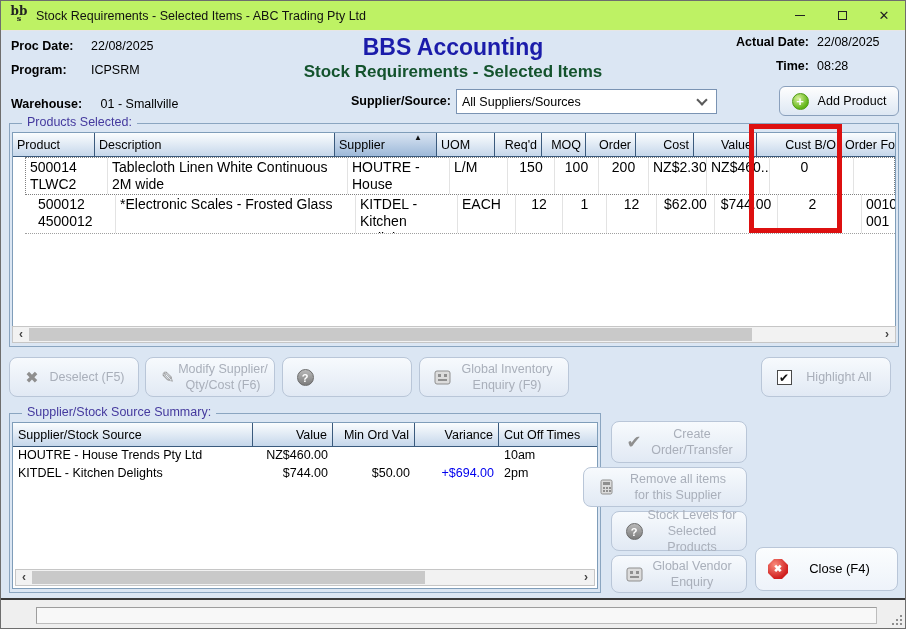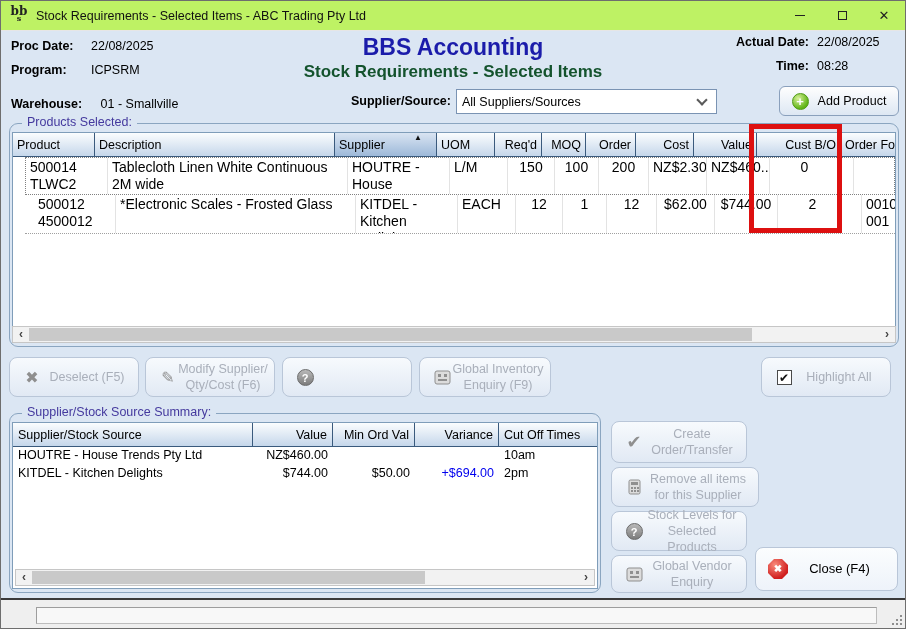--- a/index.html
+++ b/index.html
@@ -30,21 +30,21 @@
   .wh-row { position:absolute; left:10px; top:93px; }
   .wh-row .val { margin-left:14px; }
   .ss-label { position:absolute; left:340px; width:110px; top:93px; text-align:right; }
   .dropdown { position:absolute; left:455px; top:88px; width:261px; height:25px; background:#fff; border:1px solid #7a93b3; display:flex; align-items:center; font-size:12.5px; padding-left:5px; }
   .dd-text { flex:1; }
   .dd-chev { width:8px; height:8px; border-right:2px solid #5a5a5a; border-bottom:2px solid #5a5a5a; transform:rotate(45deg); margin-right:10px; margin-top:-4px; }
   .add-btn { position:absolute; left:778px; top:85px; width:120px; height:30px; border:1px solid #8aa0bc; border-radius:6px; background:linear-gradient(#fefefe,#dde7f3); display:flex; align-items:center; justify-content:center; gap:9px; font-size:12.5px; color:#000; }
   .plus-ic { width:17px; height:17px; border-radius:50%; background:radial-gradient(circle at 35% 30%, #d7f09a, #61b517 70%); border:1px solid #4e9a12; color:#fff; font-weight:bold; font-size:13px; line-height:15px; text-align:center; }
 
   
-  .groupbox { position:absolute; border:1px solid #8aa5c0; border-radius:9px; }
+  .groupbox { position:absolute; border:1px solid #8aa5c0; border-radius:0; }
   .gb-label { position:absolute; top:-9px; left:12px; background:#dbe6f3; padding:0 5px; color:#44399e; font-size:12.5px; }
 
   
   #gb-products { left:8px; top:122px; width:890px; height:224px; }
   .ptable { position:absolute; left:2px; top:8px; right:2px; height:196px; background:#fff; border:1px solid #7f9db9; overflow:hidden; }
   .pgrid-row { display:grid; grid-template-columns:82px 240px 102px 58px 47px 44px 50px 58px 63px 84px 80px; }
   .phead { height:24px; background:linear-gradient(#fbfdfe,#c3d5ea); }
   .phead .hc { border-right:1px solid #3a5a7d; border-bottom:1px solid #3a5a7d; font-size:12.5px; color:#000; display:flex; align-items:center; padding:0 4px; position:relative; }
   .phead .hc.r { justify-content:flex-end; }
   .phead .hc.sorted { background:linear-gradient(#d9e4f2,#9db9d9); }
@@ -214,21 +214,21 @@
   <div class="btn disabled" style="left:144px; top:356px; width:130px; height:40px;">
     <span class="ic glyph-gray">✎</span>
     <span class="cap">Modify Supplier/
 Qty/Cost (F6)</span>
   </div>
   <div class="btn disabled" style="left:281px; top:356px; width:130px; height:40px;">
     <span class="ic">
         <span class="q-ic">?</span>
       </span>
   </div>
-  <div class="btn disabled" style="left:418px; top:356px; width:132px; height:40px;">
+  <div class="btn disabled" style="left:418px; top:356px; width:150px; height:40px;">
     <span class="ic">
       <svg width="17" height="15" viewBox="0 0 17 15">
           <rect x="1" y="1" width="15" height="13" rx="2" fill="#dcdcdc" stroke="#8f8f8f"></rect>
           <rect x="4" y="4" width="3" height="3" fill="#8f8f8f"></rect>
           <rect x="10" y="4" width="3" height="3" fill="#8f8f8f"></rect>
           <rect x="4" y="9" width="9" height="2" fill="#8f8f8f"></rect>
         </svg>
     </span>
     <span class="cap">Global Inventory
 Enquiry (F9)</span>
@@ -272,21 +272,21 @@
         <span class="hs-arrow">›</span>
       </div>
     </div>
   </div>
 
   <div class="btn disabled" style="left:610px; top:420px; width:136px; height:42px;">
     <span class="ic glyph-gray" style="font-size:18px;">✔</span>
     <span class="cap">Create
 Order/Transfer</span>
   </div>
-  <div class="btn disabled" style="left:610px; top:466px; width:148px; height:40px;">
+  <div class="btn disabled" style="left:582px; top:466px; width:164px; height:40px;">
     <span class="ic">
       <svg width="13" height="16" viewBox="0 0 13 16">
           <rect x="1" y="1" width="11" height="14" rx="1.5" fill="#dcdcdc" stroke="#8f8f8f"></rect>
           <rect x="3" y="3" width="7" height="3" fill="#8f8f8f"></rect>
           <g fill="#8f8f8f">
             <rect x="3" y="8" width="2" height="2"></rect>
             <rect x="6" y="8" width="2" height="2"></rect>
             <rect x="9" y="8" width="2" height="2"></rect>
             <rect x="3" y="11" width="2" height="2"></rect>
             <rect x="6" y="11" width="2" height="2"></rect>

